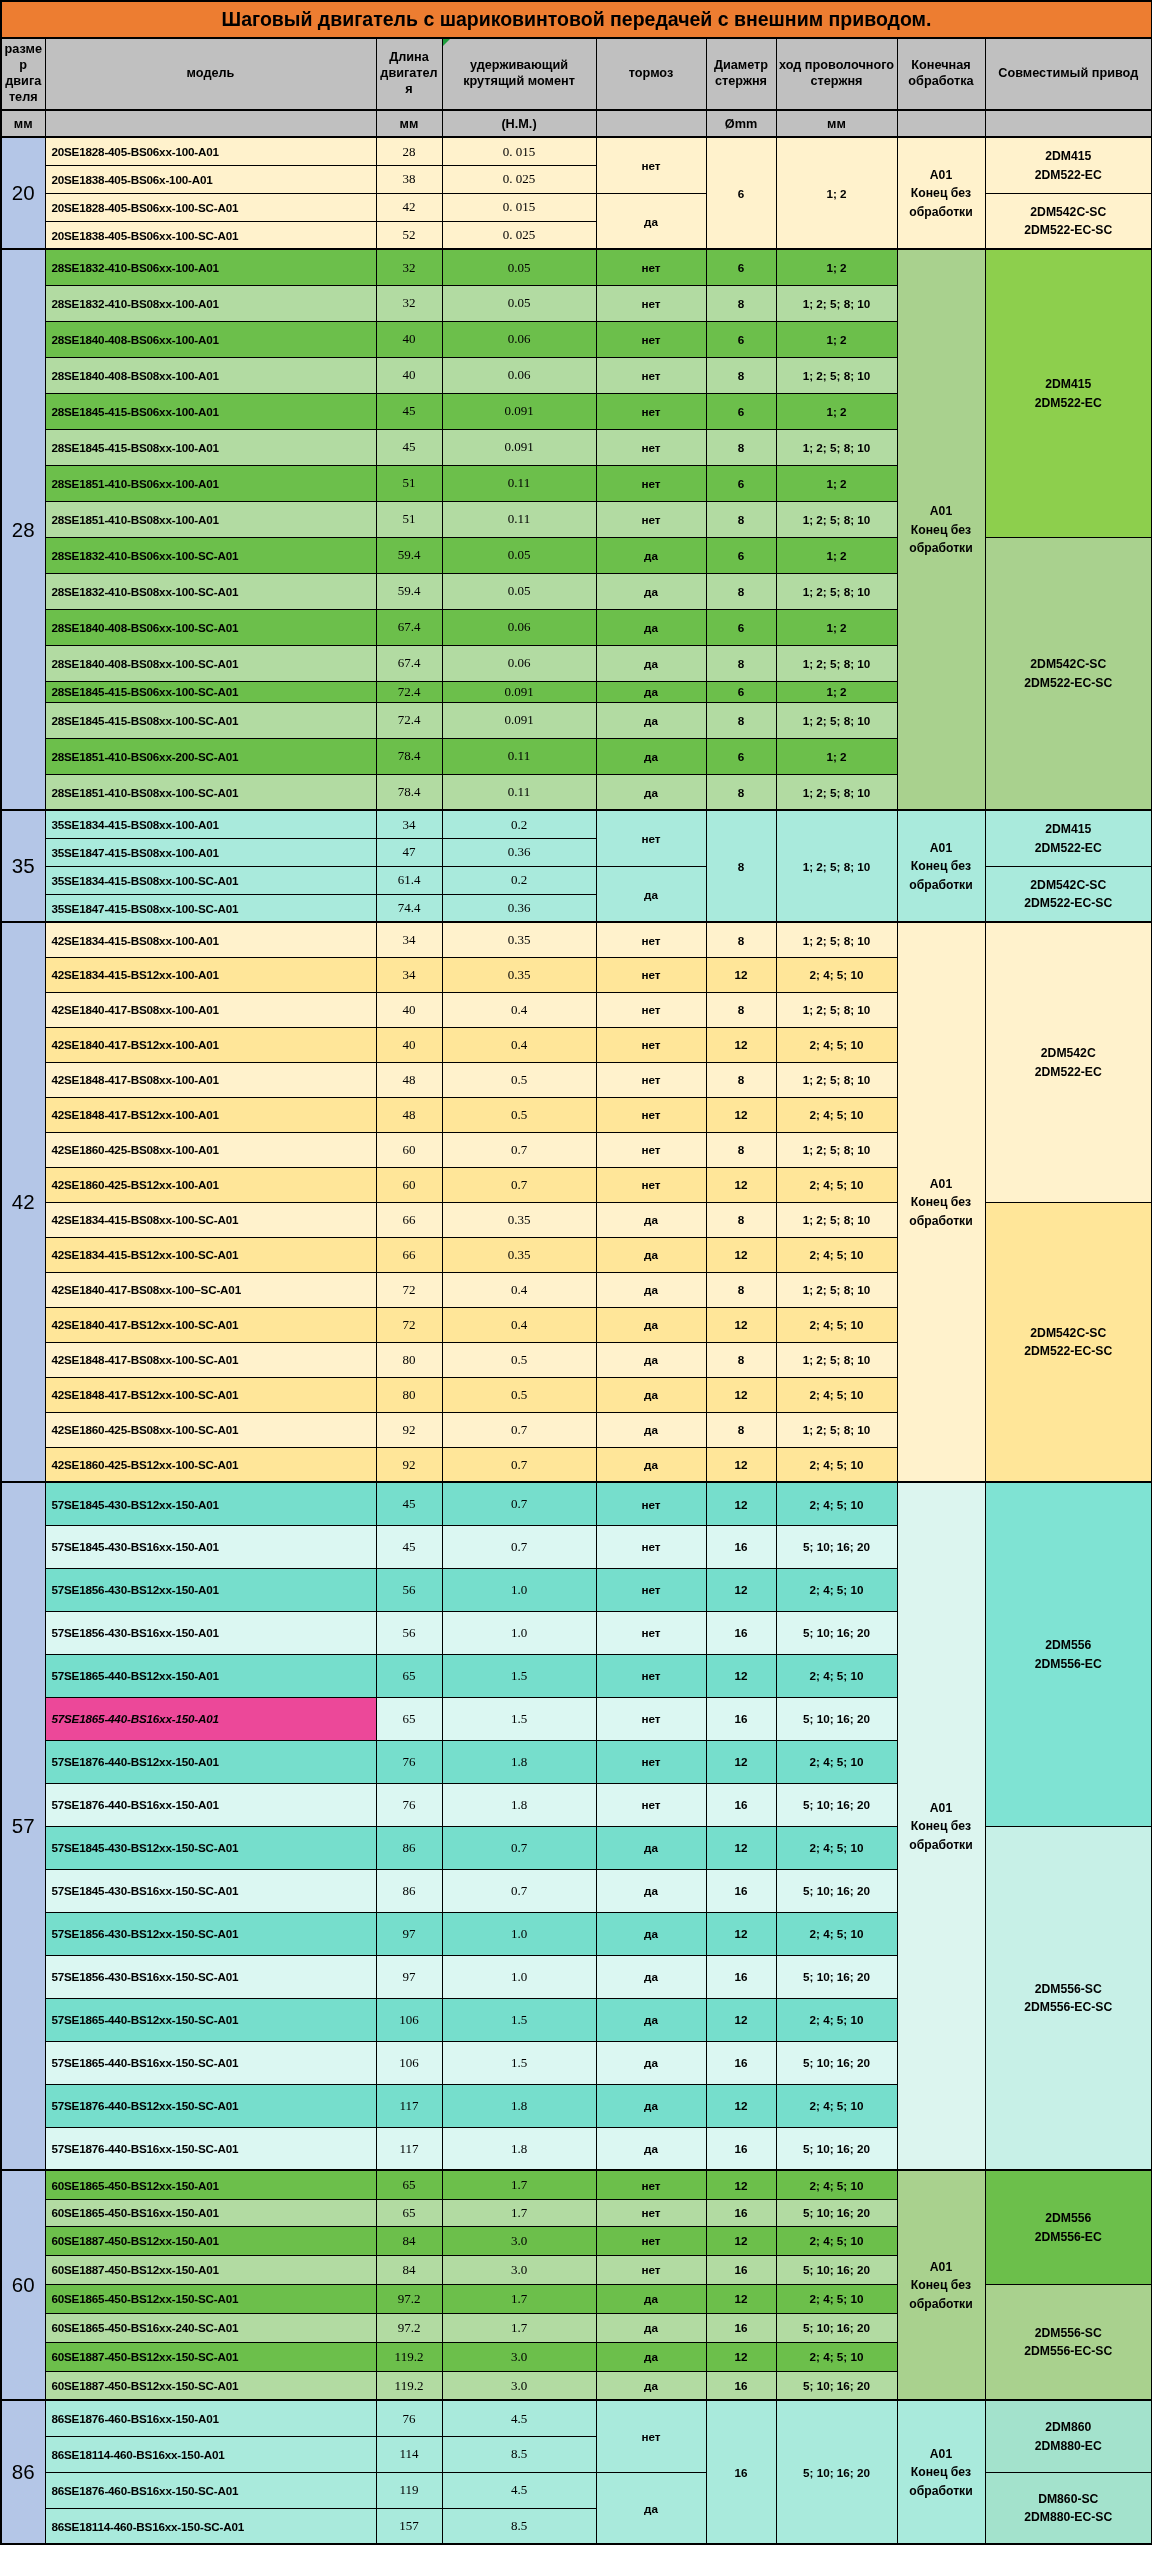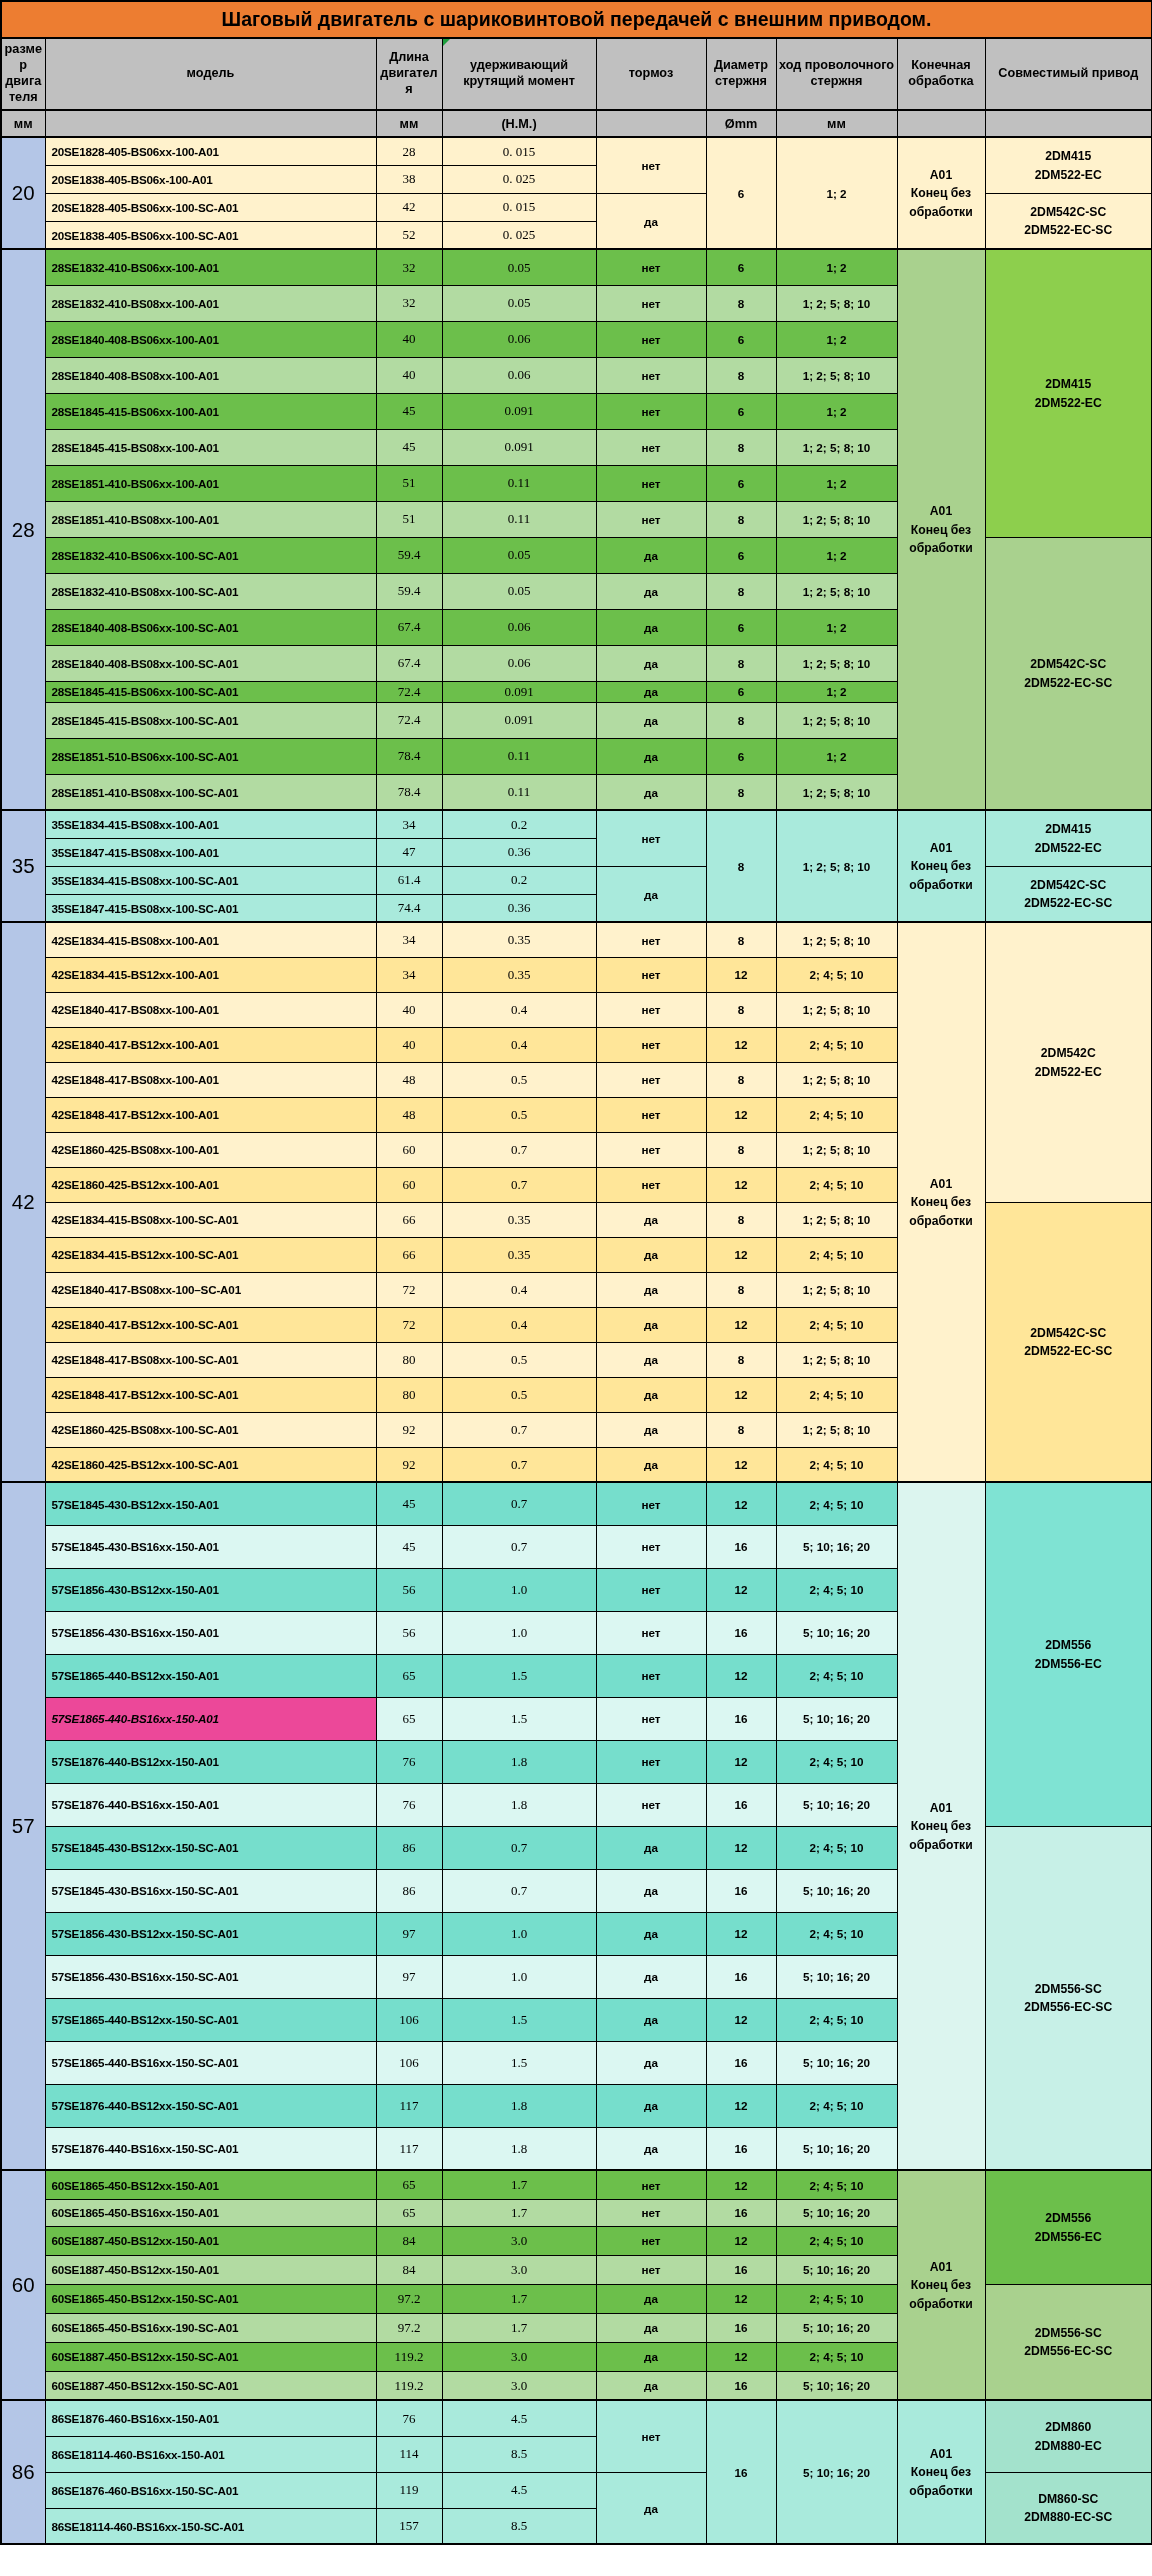--- a/index.html
+++ b/index.html
@@ -424,21 +424,21 @@
           </td>
           <td class="dia-cell" style="background: rgb(178, 219, 162);">
             <div>8</div>
           </td>
           <td class="stroke-cell" style="background: rgb(178, 219, 162);">
             <div>1; 2; 5; 8; 10</div>
           </td>
         </tr>
         <tr style="height: 36px;">
           <td class="model-cell" style="background: rgb(108, 191, 75);">
-            <div>28SE1851-510-BS06xx-100-SC-A01</div>
+            <div>28SE1851-410-BS06xx-200-SC-A01</div>
           </td>
           <td class="num-cell" style="background: rgb(108, 191, 75);">
             <div>78.4</div>
           </td>
           <td class="num-cell" style="background: rgb(108, 191, 75);">
             <div>0.11</div>
           </td>
           <td class="brake-cell" style="background: rgb(108, 191, 75);">
             <div>да</div>
           </td>
@@ -1320,21 +1320,21 @@
           <td class="stroke-cell" style="background: rgb(108, 191, 75);">
             <div>2; 4; 5; 10</div>
           </td>
           <td class="drive-cell" rowspan="4" style="background: rgb(169, 209, 142);">
             <div>2DM556-SC</div>
             <div>2DM556-EC-SC</div>
           </td>
         </tr>
         <tr style="height: 29px;">
           <td class="model-cell" style="background: rgb(178, 219, 162);">
-            <div>60SE1865-450-BS16xx-190-SC-A01</div>
+            <div>60SE1865-450-BS16xx-240-SC-A01</div>
           </td>
           <td class="num-cell" style="background: rgb(178, 219, 162);">
             <div>97.2</div>
           </td>
           <td class="num-cell" style="background: rgb(178, 219, 162);">
             <div>1.7</div>
           </td>
           <td class="brake-cell" style="background: rgb(178, 219, 162);">
             <div>да</div>
           </td>

